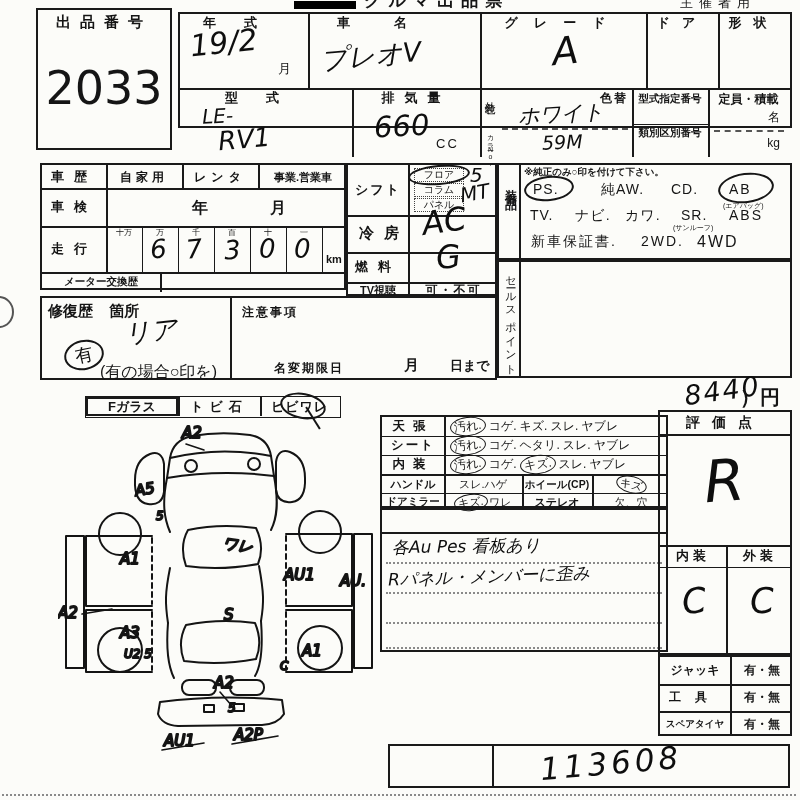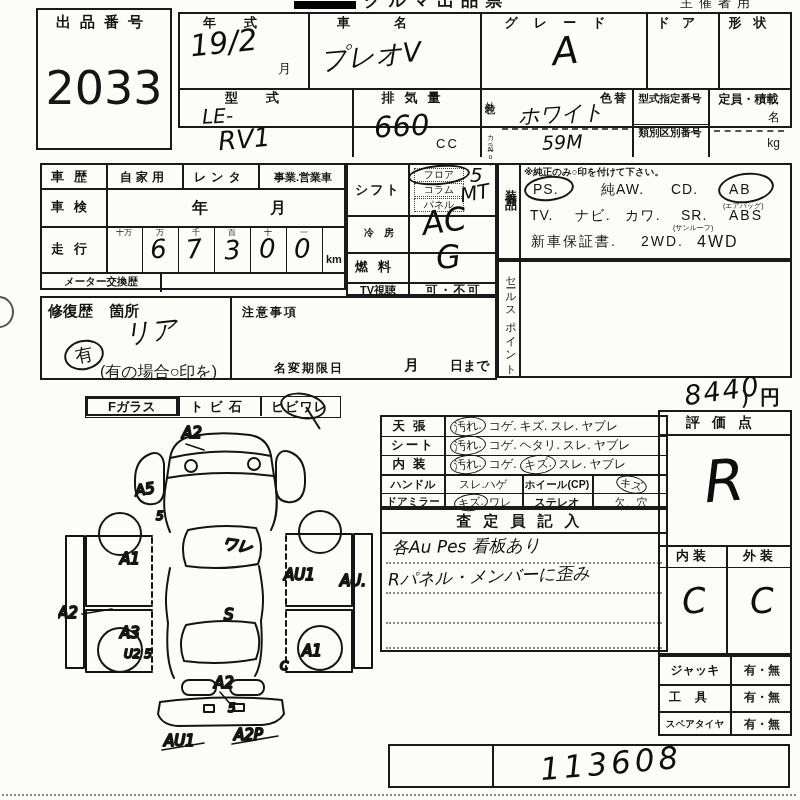--- a/index.html
+++ b/index.html
@@ -154,21 +154,21 @@
     <div class="ln" style="left:60px;top:0;width:1.5px;height:100%"></div>
 
     <div class="cell hdr" style="left:0;top:16px;width:60px;height:18px;font-size:13px;letter-spacing:2px">シフト</div>
     <div class="opt" style="left:66px;top:3px;width:50px;height:14px">フロア</div>
     <div class="opt" style="left:66px;top:18px;width:50px;height:14px">コラム</div>
     <div class="opt" style="left:66px;top:33px;width:50px;height:14px">パネル</div>
     <div class="ell" style="left:60px;top:0;width:62px;height:20px;transform:rotate(-5deg)"></div>
     <span class="hw" style="left:122px;top:0;font-size:20px">5</span>
     <span class="hw" style="left:112px;top:18px;font-size:20px;transform:rotate(-10deg)">MT</span>
 
-    <div class="cell hdr" style="left:0;top:59px;width:72px;height:18px;font-size:10px;letter-spacing:10px;margin-right:-10px">冷房</div>
+    <div class="cell hdr" style="left:0;top:59px;width:72px;height:18px;font-size:15px;letter-spacing:10px;margin-right:-10px">冷房</div>
     <span class="hw" style="left:74px;top:40px;font-size:32px;transform:rotate(-8deg)">AC</span>
 
     <div class="cell hdr" style="left:0;top:93px;width:60px;height:18px;font-size:13px;letter-spacing:10px;margin-right:-10px">燃料</div>
     <span class="hw" style="left:88px;top:76px;font-size:32px;transform:rotate(-5deg)">G</span>
 
     <div class="cell hdr" style="left:0;top:118px;width:60px;height:15px;font-size:11px">TV視聴</div>
     <div class="cell hdr" style="left:60px;top:118px;width:91px;height:14px;font-size:12px;letter-spacing:2px">可・不可</div>
   </div>
 
   <div class="box" style="left:497px;top:163px;width:295px;height:97px;border-width:2.5px">
@@ -326,21 +326,20 @@
     <div class="cell hdr" style="left:0;top:78px;width:62px;height:14px;font-size:10.5px">ドアミラー</div>
     <div class="cell" style="left:62px;top:78px;width:78px;height:14px;font-size:11px;gap:1px">
       <span class="icirc">キズ.</span>
         <span>ワレ</span>
     </div>
     <div class="cell hdr" style="left:140px;top:78px;width:70px;height:14px;font-size:11px">ステレオ</div>
     <div class="cell" style="left:210px;top:78px;width:78px;height:14px;font-size:11px">欠、穴</div>
   </div>
 
   <div class="box" style="left:380px;top:508px;width:288px;height:144px;border-width:2.5px">
-    <div class="cell hdr" style="left:0;top:1px;width:100%;height:20px;font-size:15px;letter-spacing:12px;margin-right:-12px">査定員記入</div>
     <div class="ln" style="left:0;top:22px;width:100%;height:1.5px"></div>
     <div class="dot" style="left:4px;top:52px;width:276px"></div>
     <div class="dot" style="left:4px;top:82px;width:276px"></div>
     <div class="dot" style="left:4px;top:112px;width:276px"></div>
     <div class="dot" style="left:4px;top:137px;width:276px"></div>
     <span class="hw" style="left:10px;top:28px;font-size:17px;transform:rotate(-1deg)">各Au Pes 看板あり</span>
     <span class="hw" style="left:6px;top:58px;font-size:17px;transform:rotate(-2deg)">Rパネル・メンバーに歪み</span>
   </div>
 
   <div class="box" style="left:658px;top:410px;width:134px;height:245px;border-width:2.5px">

